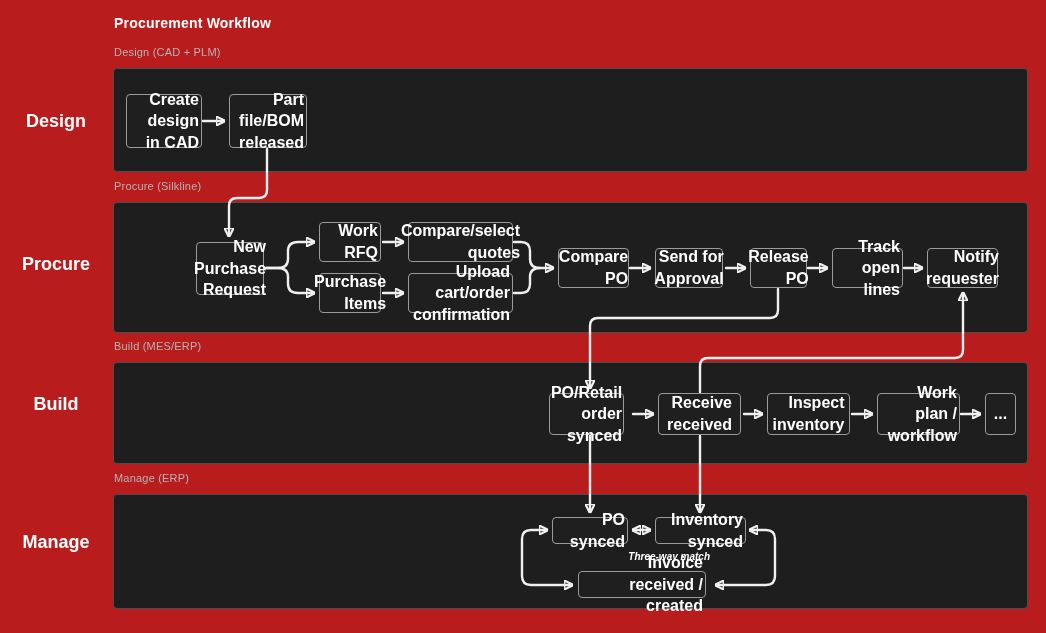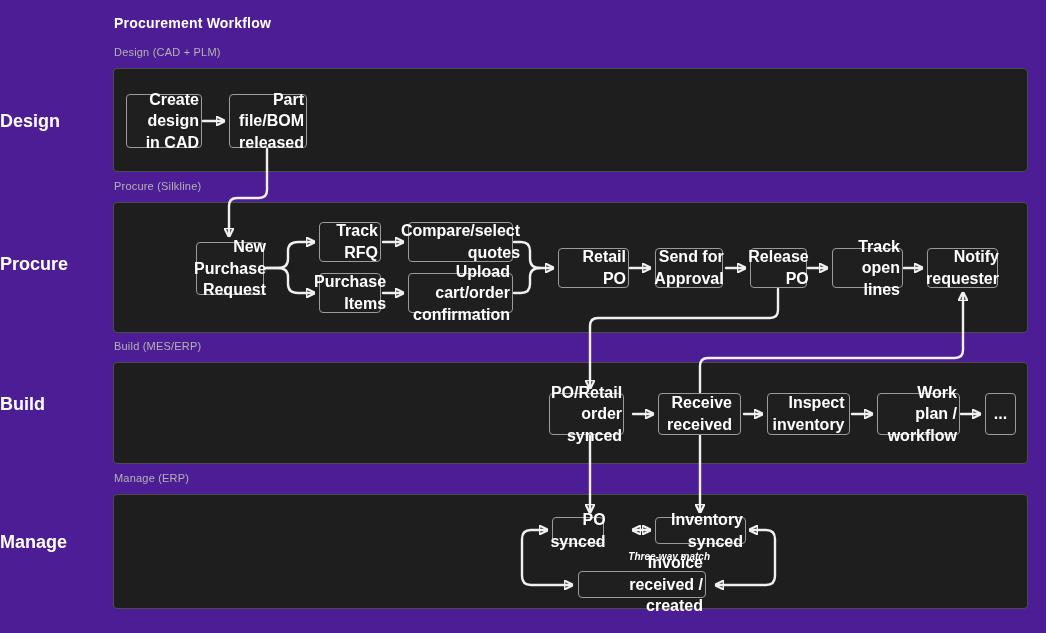--- a/index.html
+++ b/index.html
@@ -1,25 +1,25 @@
 <!DOCTYPE html>
 <html><head>
 <meta charset="utf-8">
 <style>
   html,body{margin:0;padding:0;background:#181818;}
   .canvas{
-    position:relative;width:1046px;height:633px;background:#4c1d95;
+    position:relative;width:1046px;height:633px;background:#b91c1c;
     font-family:"Liberation Sans","DejaVu Sans",sans-serif;overflow:hidden;
   }
   .title{
     position:absolute;left:114px;top:15px;color:#ffffff;
     font-size:14px;font-weight:bold;letter-spacing:.2px;
   }
   .lane-label{
-    position:absolute;left:0;width:112px;text-align:left;color:#ffffff;
+    position:absolute;left:0;width:112px;text-align:center;color:#ffffff;
     font-size:18px;font-weight:bold;height:22px;line-height:22px;
   }
   .section-label{
     position:absolute;color:#b4b4b4;font-size:11px;letter-spacing:.2px;
   }
   .section{
     position:absolute;border:1px solid #4d4d4d;border-radius:4px;
     background:#1e1e1e;z-index:1;box-sizing:border-box;
   }
   .wires{position:absolute;left:0;top:0;z-index:2;}
@@ -97,45 +97,45 @@
   </svg>
 
   <div class="node" style="left:126px;top:94px;width:76px;height:54px">Create design
 in CAD</div>
   <div class="node" style="left:229px;top:94px;width:78px;height:54px">Part file/BOM
 released</div>
 
   <div class="node" style="left:196px;top:242px;width:68px;height:53px">New
 Purchase
 Request</div>
-  <div class="node" style="left:319px;top:222px;width:62px;height:40px">Track RFQ</div>
+  <div class="node" style="left:319px;top:222px;width:62px;height:40px">Work RFQ</div>
   <div class="node" style="left:319px;top:273px;width:62px;height:40px">Purchase
 Items</div>
   <div class="node" style="left:408px;top:222px;width:105px;height:40px">Compare/select
 quotes</div>
   <div class="node" style="left:408px;top:273px;width:105px;height:40px">Upload cart/order
 confirmation</div>
-  <div class="node" style="left:558px;top:248px;width:71px;height:40px">Retail PO</div>
+  <div class="node" style="left:558px;top:248px;width:71px;height:40px">Compare PO</div>
   <div class="node" style="left:655px;top:248px;width:68px;height:40px">Send for
 Approval</div>
   <div class="node" style="left:750px;top:248px;width:57px;height:40px">Release
 PO</div>
   <div class="node" style="left:832px;top:248px;width:71px;height:40px">Track open
 lines</div>
   <div class="node" style="left:927px;top:248px;width:71px;height:40px">Notify
 requester</div>
 
   <div class="node" style="left:549px;top:393px;width:75px;height:42px">PO/Retail
 order synced</div>
   <div class="node" style="left:658px;top:393px;width:83px;height:42px">Receive
 received</div>
   <div class="node" style="left:767px;top:393px;width:83px;height:42px">Inspect
 inventory</div>
   <div class="node" style="left:877px;top:393px;width:83px;height:42px">Work plan /
 workflow</div>
   <div class="node" style="left:985px;top:393px;width:31px;height:42px">...</div>
 
-  <div class="node" style="left:552px;top:517px;width:52px;height:27px">PO synced</div>
+  <div class="node" style="left:552px;top:517px;width:76px;height:27px">PO synced</div>
   <div class="node" style="left:655px;top:517px;width:91px;height:27px">Inventory synced</div>
   <div class="node" style="left:578px;top:571px;width:128px;height:27px">Invoice received / created</div>
   <div class="annotation" style="left:580px;top:551px;width:130px">Three-way match</div>
 
 </div>
 
 </body></html>

